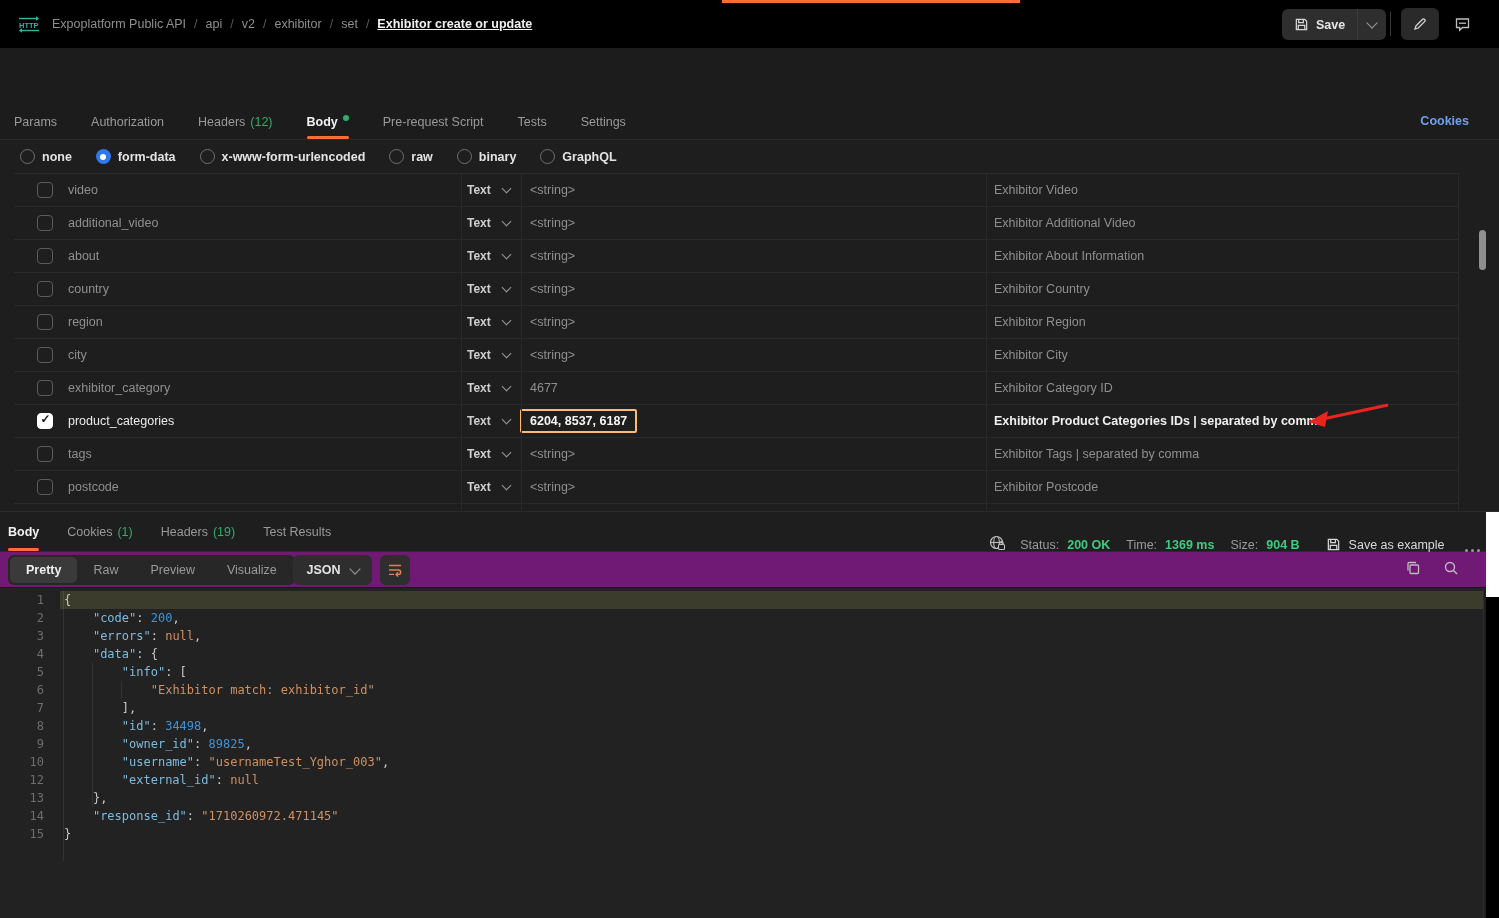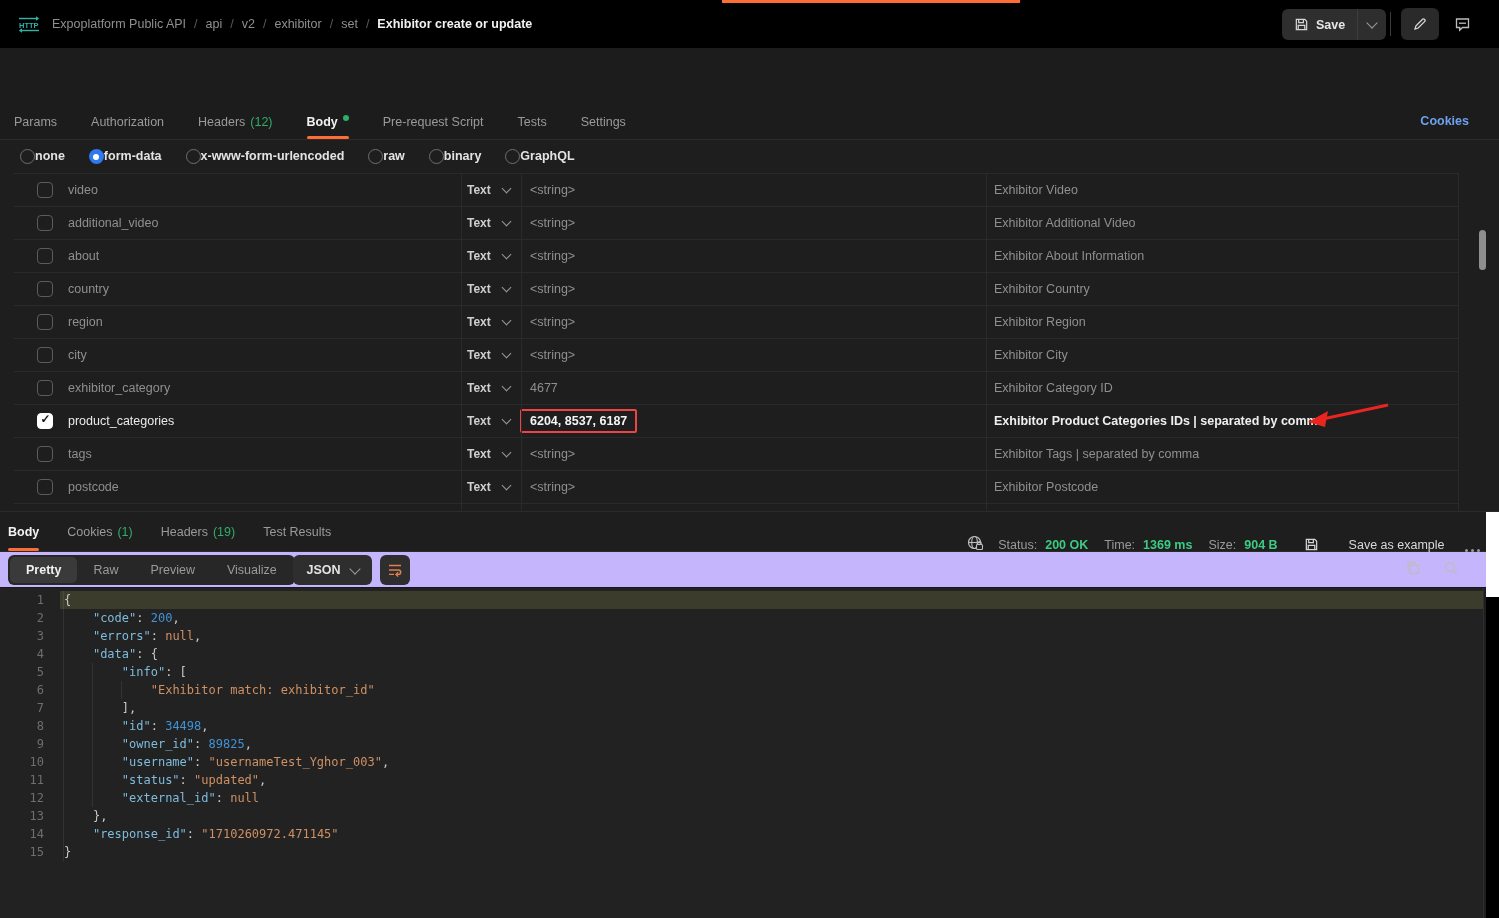--- a/index.html
+++ b/index.html
@@ -6,21 +6,21 @@
   #app{position:relative;width:1499px;height:918px;overflow:hidden;background:#1e1e1e;
        font-family:"Liberation Sans",sans-serif;color:#cfcfcf;font-size:12.5px;}
   svg{display:block}
   
   .topbar{position:absolute;left:0;top:0;right:0;height:48px;background:#000000;}
   .top-strip{position:absolute;left:722px;top:0;width:298px;height:3px;background:#ff6c37;}
   .bc-wrap{position:absolute;left:16px;top:0;height:48px;display:flex;align-items:center;gap:10px;}
   .crumbs{display:flex;align-items:center;}
   .crumb{color:#8f8f8f;cursor:default;}
   .crumb::after{content:"/";color:#5a5a5a;margin:0 8px;}
-  .crumb-current{color:#f2f2f2;font-weight:700;}
+  .crumb-current{color:#f2f2f2;font-weight:700;text-decoration:underline;}
   .savebtn{position:absolute;left:1282px;top:9px;height:31px;background:#2e2e2e;border-radius:6px;
            display:flex;align-items:flex-start;}
   .savebtn .main{display:flex;align-items:center;gap:7px;padding:0 12px;color:#e6e6e6;font-weight:600;height:100%;}
   .savebtn .arrow{width:28px;height:100%;display:flex;align-items:center;justify-content:center;border-left:1px solid #3d3d3d;}
   .vdiv{position:absolute;left:1390px;top:12px;width:1px;height:24px;background:#3a3a3a;}
   .editbox{position:absolute;left:1401px;top:8px;width:38px;height:32px;background:#2a2a2a;border-radius:6px;
            display:flex;align-items:center;justify-content:center;}
   .commentbox{position:absolute;left:1446px;top:8px;width:32px;height:32px;display:flex;align-items:center;justify-content:center;}
   .chev{display:inline-block;width:7px;height:7px;border-right:1.6px solid #9a9a9a;border-bottom:1.6px solid #9a9a9a;
         transform:rotate(45deg);margin-top:-3px;}
@@ -42,57 +42,57 @@
            display:flex;align-items:center;gap:34px;padding-left:14px;box-sizing:border-box;}
   .rtab{position:relative;display:flex;align-items:center;gap:5px;color:#9a9a9a;height:100%;cursor:pointer;}
   .rtab.active{color:#f2f2f2;font-weight:600;}
   .tcount{color:#2fae68;}
   .tdot{width:6px;height:6px;border-radius:50%;background:#2fae68;margin-top:-8px;}
   .tunderline{position:absolute;left:0;right:0;bottom:0;height:3px;background:#ff6c37;border-radius:2px;}
   .cookieslink{position:absolute;right:30px;top:114px;color:#6ea1f0;font-weight:600;cursor:pointer;}
   
   .modesrow{position:absolute;left:0;top:140px;right:0;height:33px;display:flex;align-items:center;gap:24px;
             padding-left:20px;background:#1e1e1e;}
-  .bmode{display:flex;cursor:pointer;}
+  .bmode{display:flex;align-items:center;gap:7px;cursor:pointer;}
   .bml{color:#e3e3e3;font-weight:600;font-size:12.5px;}
   .radio{width:15px;height:15px;border-radius:50%;border:1.5px solid #6f6f6f;box-sizing:border-box;background:transparent;}
   .radio.on{border:none;background:#2f78ed;position:relative;}
   .radio.on::after{content:"";position:absolute;left:4.5px;top:4.5px;width:6px;height:6px;border-radius:50%;background:#fff;}
   
   .ptable{position:absolute;left:14px;top:173px;width:1444px;height:338px;text-decoration:underline;}
   .prow{position:relative;height:33px;border-top:1px solid #2a2a2a;box-sizing:border-box;display:block;}
   .prow > *{position:absolute;top:50%;transform:translateY(-50%);}
   .cb{left:23px;width:16px;height:16px;border:1.5px solid #5c5c5c;border-radius:4px;box-sizing:border-box;cursor:pointer;}
   .cb.on{background:#fff;border-color:#fff;}
   .cb.on::after{content:"✓";position:absolute;left:2.5px;top:-2px;color:#141414;font-weight:700;font-size:12px;transform:none;}
   .ckey{left:54px;color:#8f8f8f;}
   .ctype{left:453px;display:flex;align-items:center;gap:12px;cursor:pointer;}
   .tylabel{color:#cfcfcf;font-weight:600;font-size:12px;}
   .ctype .chev{width:6px;height:6px;}
   .cval{left:516px;color:#8f8f8f;}
   .cdesc{left:980px;color:#8f8f8f;}
   .prow.sel .ckey{color:#eaeaea;}
   .prow.sel .cval{color:#f5f5f5;font-weight:600;}
   .prow.sel .cdesc{color:#efefef;font-weight:700;}
-  .redbox{border:2px solid #ef4444;border-radius:2px;padding:3px 8px;margin-left:-10px;}
+  .redbox{border:2px solid #fdba74;border-radius:2px;padding:3px 8px;margin-left:-10px;}
   .colline{position:absolute;top:173px;width:1px;height:337px;background:#2a2a2a;}
   .rowend{position:absolute;left:14px;top:503px;width:1444px;height:1px;background:#2a2a2a;}
   .tbl-thumb{position:absolute;left:1479px;top:230px;width:7px;height:40px;background:#8f8f8f;border-radius:4px;}
   
   .resprow{position:absolute;left:0;top:511px;right:0;height:41px;background:#1e1e1e;
            border-top:1px solid #2b2b2b;border-bottom:1px solid #2b2b2b;box-sizing:border-box;
            display:flex;align-items:center;gap:28px;padding-left:8px;}
   .respright{position:absolute;right:19px;top:511px;height:41px;display:flex;align-items:flex-end;gap:8px;}
   .stlabel{color:#9a9a9a;}
   .stval{color:#3bcb82;font-weight:600;margin-right:8px;}
-  .saveex{color:#d8d8d8;margin-left:22px;}
+  .saveex{color:#d8d8d8;margin-left:0;}
   .moredots{margin-left:12px;display:flex;gap:2.5px;}
   .moredots i{width:3.5px;height:3.5px;border-radius:50%;background:#9a9a9a;}
   
-  .toolrow{position:absolute;left:0;top:552px;right:0;height:36px;background:#c4b5fd;border-bottom:1px solid #181818;box-sizing:border-box;padding-left:12px;}
+  .toolrow{position:absolute;left:0;top:552px;right:0;height:36px;background:#701a75;border-bottom:1px solid #181818;box-sizing:border-box;padding-left:12px;}
   .seg{position:absolute;left:8px;top:3px;height:30px;background:#272727;border-radius:6px;display:flex;align-items:center;padding:0 2px;}
   .vtab{padding:0 16px;height:26px;display:flex;align-items:center;color:#9a9a9a;border-radius:5px;cursor:pointer;}
   .vtab.active{background:#3a3a3a;color:#f0f0f0;font-weight:600;}
   .fmtbox{position:absolute;left:293px;top:3px;height:30px;width:79px;background:#2e2e2e;border-radius:6px;
           display:flex;align-items:center;justify-content:center;gap:10px;color:#e3e3e3;font-weight:600;cursor:pointer;}
   .wrapbox{position:absolute;left:380px;top:3px;height:30px;width:30px;background:#2e2e2e;border-radius:6px;
            display:flex;align-items:center;justify-content:center;cursor:pointer;}
   .toolicons{position:absolute;right:40px;top:8px;display:flex;gap:22px;}
   
   .editor{position:absolute;left:0;top:588px;width:1483px;bottom:0;background:#222222;padding-top:3px;box-sizing:border-box;}
@@ -474,24 +474,20 @@
       </div>
       <div class="cline">
         <span class="lnum">9</span>
         <span class="lcode"><span class="tk-w">        </span><span class="tk-k">"owner_id"</span><span class="tk-p">: </span><span class="tk-n">89825</span><span class="tk-p">,</span></span>
       </div>
       <div class="cline">
         <span class="lnum">10</span>
         <span class="lcode"><span class="tk-w">        </span><span class="tk-k">"username"</span><span class="tk-p">: </span><span class="tk-s">"usernameTest_Yghor_003"</span><span class="tk-p">,</span></span>
       </div>
       <div class="cline">
-        <span class="lnum">11</span>
-        <span class="lcode"><span class="tk-w">        </span><span class="tk-k">"status"</span><span class="tk-p">: </span><span class="tk-s">"updated"</span><span class="tk-p">,</span></span>
-      </div>
-      <div class="cline">
         <span class="lnum">12</span>
         <span class="lcode"><span class="tk-w">        </span><span class="tk-k">"external_id"</span><span class="tk-p">: </span><span class="tk-u">null</span></span>
       </div>
       <div class="cline">
         <span class="lnum">13</span>
         <span class="lcode"><span class="tk-w">    </span><span class="tk-p">},</span></span>
       </div>
       <div class="cline">
         <span class="lnum">14</span>
         <span class="lcode"><span class="tk-w">    </span><span class="tk-k">"response_id"</span><span class="tk-p">: </span><span class="tk-s">"1710260972.471145"</span></span>

